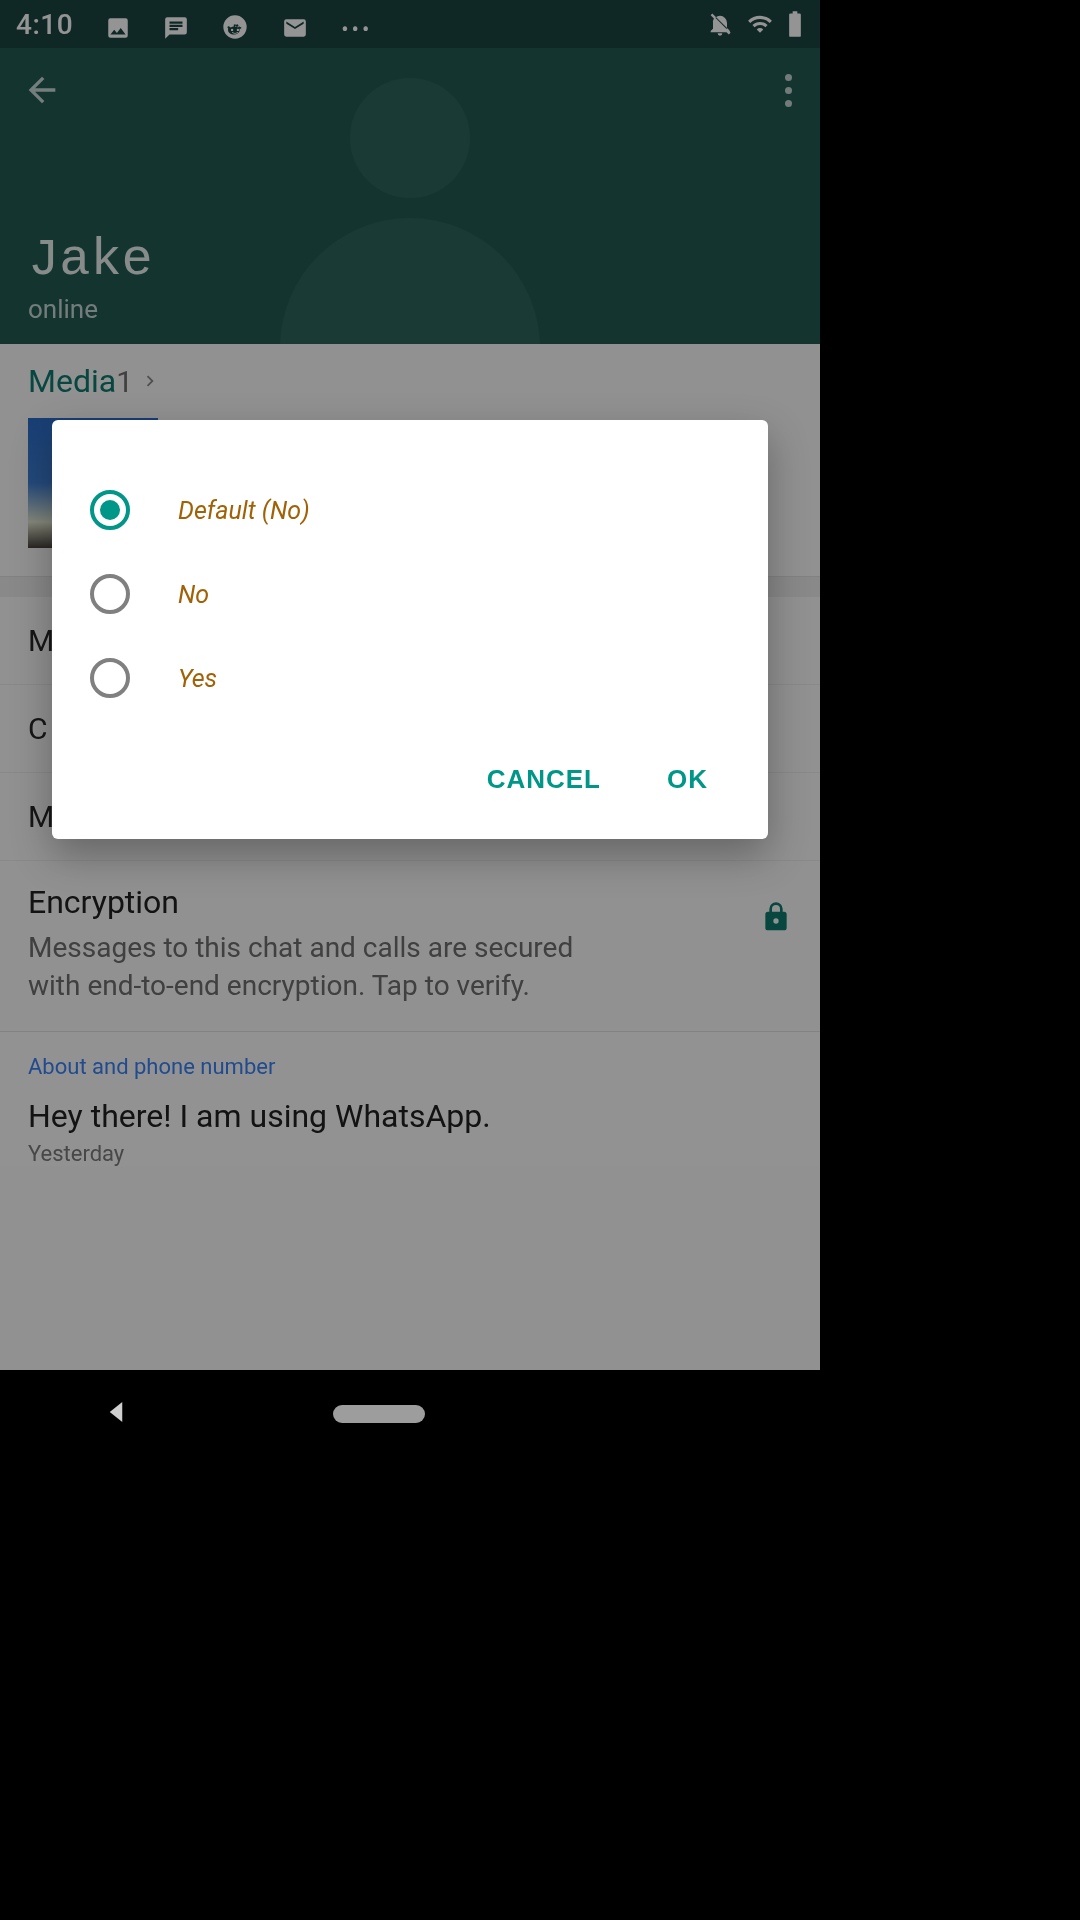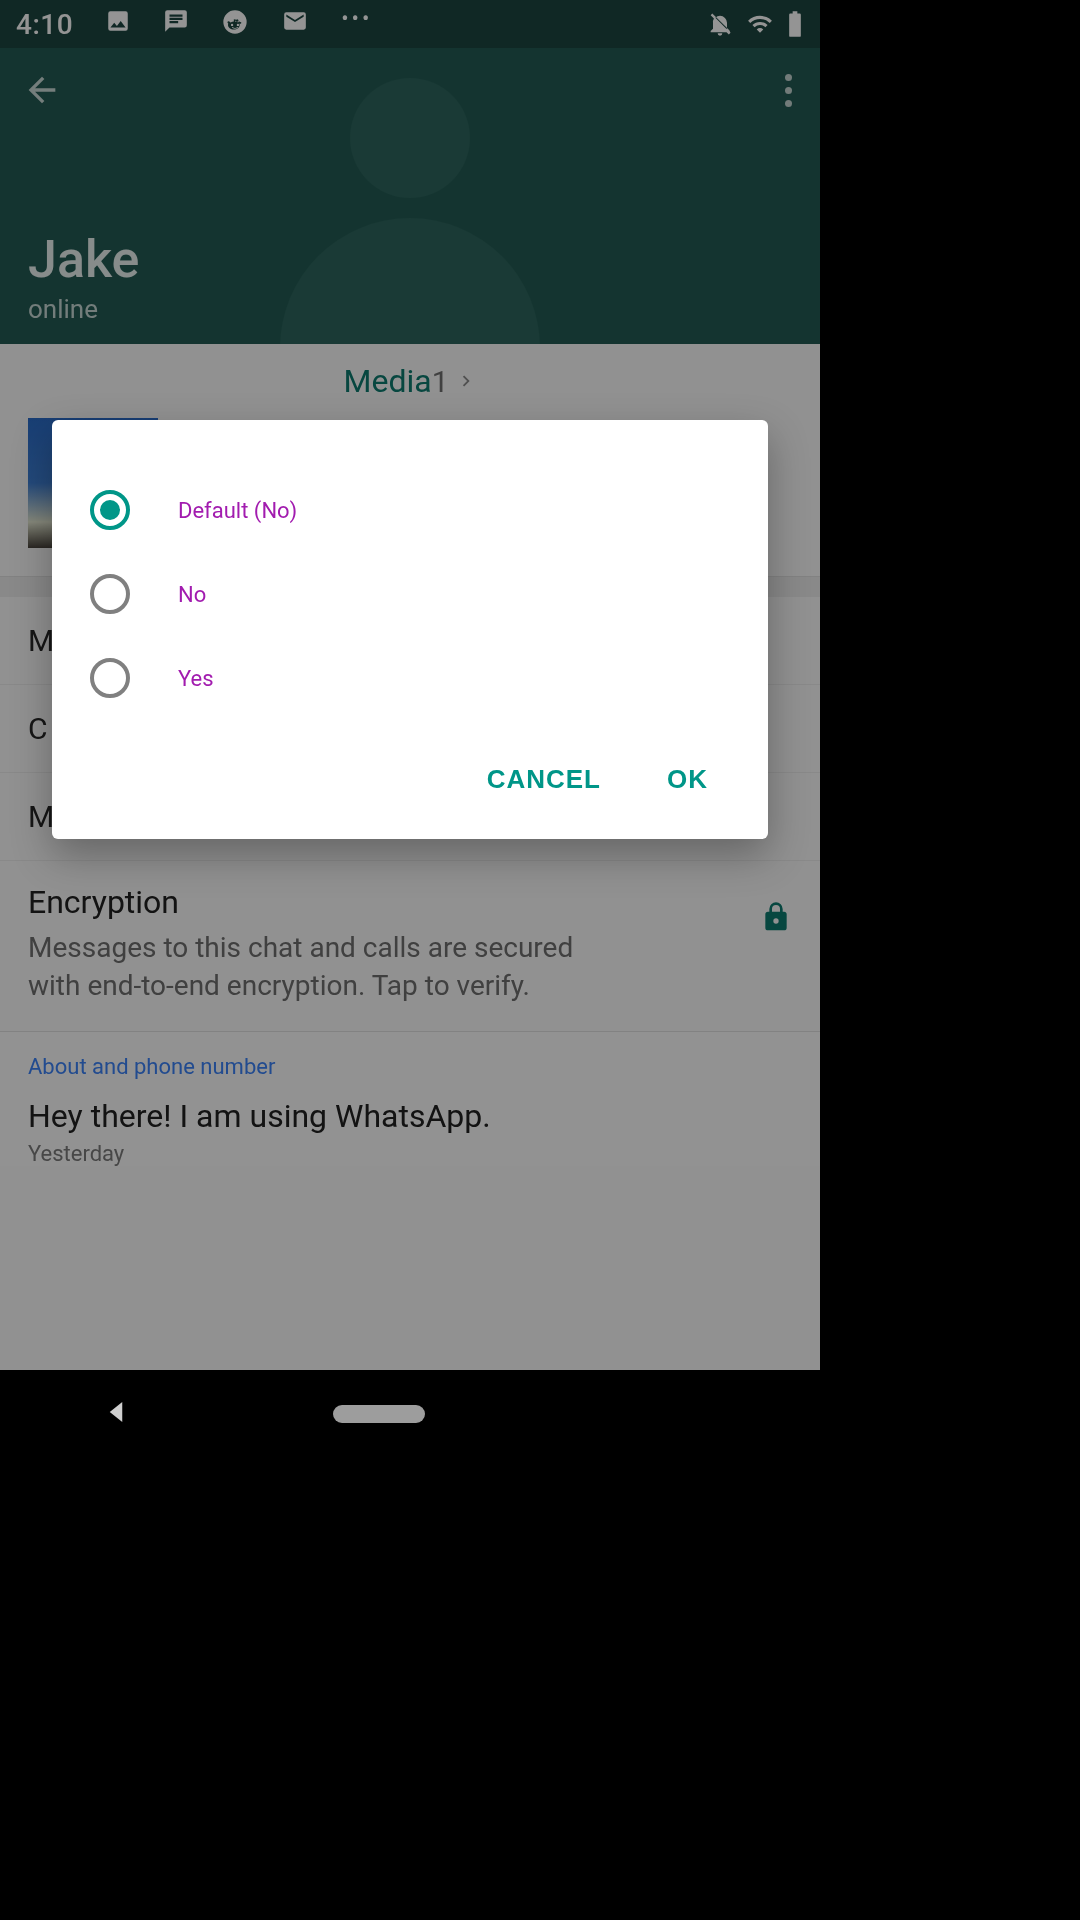--- a/index.html
+++ b/index.html
@@ -1,43 +1,43 @@
 <!DOCTYPE html>
 <html><head>
 <meta charset="utf-8">
 <style>
   * { margin: 0; padding: 0; box-sizing: border-box; -webkit-font-smoothing: antialiased; }
   html, body { width: 820px; height: 1458px; overflow: hidden; font-family: Roboto, "Helvetica Neue", Arial, sans-serif; background: #000; }
   .screen { position: relative; width: 820px; height: 1458px; background: #fafafa; }
 
   
   .status-bar { height: 48px; background: #1d4641; display: flex; align-items: center; justify-content: space-between; padding: 0 16px; color: #fff; }
-  .status-left { display: flex; align-items: flex-start; gap: 32px; }
+  .status-left { display: flex; align-items: flex-end; gap: 32px; }
   .status-time { font-size: 28px; font-weight: 500; letter-spacing: 0.5px; }
   .status-left svg, .status-right svg { fill: #fff; }
   .status-right { display: flex; align-items: center; gap: 10px; }
   .status-dots { font-size: 22px; letter-spacing: 3px; line-height: 1; }
 
   
   .header { position: relative; height: 296px; background: #245b54; overflow: hidden; }
   .header-icons { position: absolute; top: 22px; left: 0; right: 0; display: flex; justify-content: space-between; padding: 0 22px; }
   .back-btn svg { fill: #c9d9d6; }
   .more-btn { display: flex; flex-direction: column; gap: 6px; padding: 4px 6px;}
   .more-btn span { width: 7px; height: 7px; border-radius: 50%; background: #c4d4d1; }
   .avatar-silhouette { position: absolute; left: 50%; top: 0; transform: translateX(-50%); }
   .avatar-silhouette .head { width: 120px; height: 120px; border-radius: 50%; background: #2d645d; margin: 30px auto 0; }
   .avatar-silhouette .body { width: 260px; height: 200px; border-radius: 130px 130px 0 0; background: #2d645d; margin: 20px auto 0; }
   .header-text { position: absolute; bottom: 20px; left: 28px; color: #e7efee; }
-  .contact-name { font-size: 52px; font-weight: 500; color: #e8f1ef; }
+  .contact-name { font-size: 52px; font-weight: 500; color: #e8f1ef; font-family: Liberation Mono, monospace; }
   .contact-status { font-size: 26px; color: #c6d7d4; margin-top: 4px; }
 
   
   .section { background: #fafafa; border-top: 1px solid #e0e0e0; border-bottom: 1px solid #e0e0e0; padding: 18px 28px 28px; }
   .section + .section-gap { height: 20px; background: #ededed; }
-  .media-header { display: flex; justify-content: center; align-items: center; color: #0d7a6e; font-size: 32px; }
+  .media-header { display: flex; justify-content: flex-start; align-items: center; color: #0d7a6e; font-size: 32px; }
   .media-count { display: flex; align-items: center; gap: 6px; color: #6f6f6f; font-size: 30px; }
   .media-count svg { fill: #8a8a8a; }
   .media-thumb { margin-top: 18px; width: 130px; height: 130px; background: linear-gradient(180deg,#2a6cc9 0%, #3e7fd4 50%, #e5e9d3 80%, #48423b 100%); }
 
   .row { padding: 26px 28px; font-size: 30px; color: #262626; border-bottom: 1px solid #ececec; background: #fafafa; }
   .row:last-child { border-bottom: none; }
   .encryption { background: #fafafa; padding: 22px 28px 26px; position: relative; }
   .encryption-title { font-size: 32px; color: #222; }
   .encryption-sub { font-size: 28px; color: #6e6e6e; margin-top: 8px; max-width: 600px; line-height: 1.35; }
   .lock-icon { position: absolute; right: 28px; top: 40px; }
@@ -53,21 +53,21 @@
 
   
   .dialog { position: absolute; top: 420px; left: 50%; transform: translateX(-50%); width: 716px; background: #fff; border-radius: 6px; padding: 36px 38px 18px; box-shadow: 0 16px 40px rgba(0,0,0,0.3); }
   .dialog-title { font-size: 34px; color: #5b5b5b; line-height: 1.35; }
   .options { margin-top: 34px; display: flex; flex-direction: column; gap: 44px; }
   .option { display: flex; align-items: center; gap: 48px; }
   .radio { width: 40px; height: 40px; border-radius: 50%; display: flex; align-items: center; justify-content: center; }
   .radio-off { border: 4px solid #808080; }
   .radio-on { border: 4px solid #009688; }
   .radio-on::after { content: ""; width: 20px; height: 20px; background: #009688; border-radius: 50%; }
-  .option-label { font-size: 22px; color: #a21caf; }
+  .option-label { font-size: 25px; color: #a16207; font-style: italic; }
   .dialog-actions { display: flex; justify-content: flex-end; gap: 42px; margin-top: 56px; padding-right: 10px; padding-bottom: 16px; }
   .action-btn { font-size: 26px; font-weight: 600; color: #009688; letter-spacing: 1px; background: none; border: none; padding: 10px 12px; }
 
   
   .navbar { position: absolute; bottom: 0; left: 0; right: 0; height: 88px; background: #000; display: flex; align-items: center; justify-content: space-around; }
   .nav-pill { width: 92px; height: 18px; background: #9d9d9d; border-radius: 10px; }
   .nav-back svg { fill: #cfcfcf; }
   .nav-spacer { width: 92px; }
 </style>
 </head>

